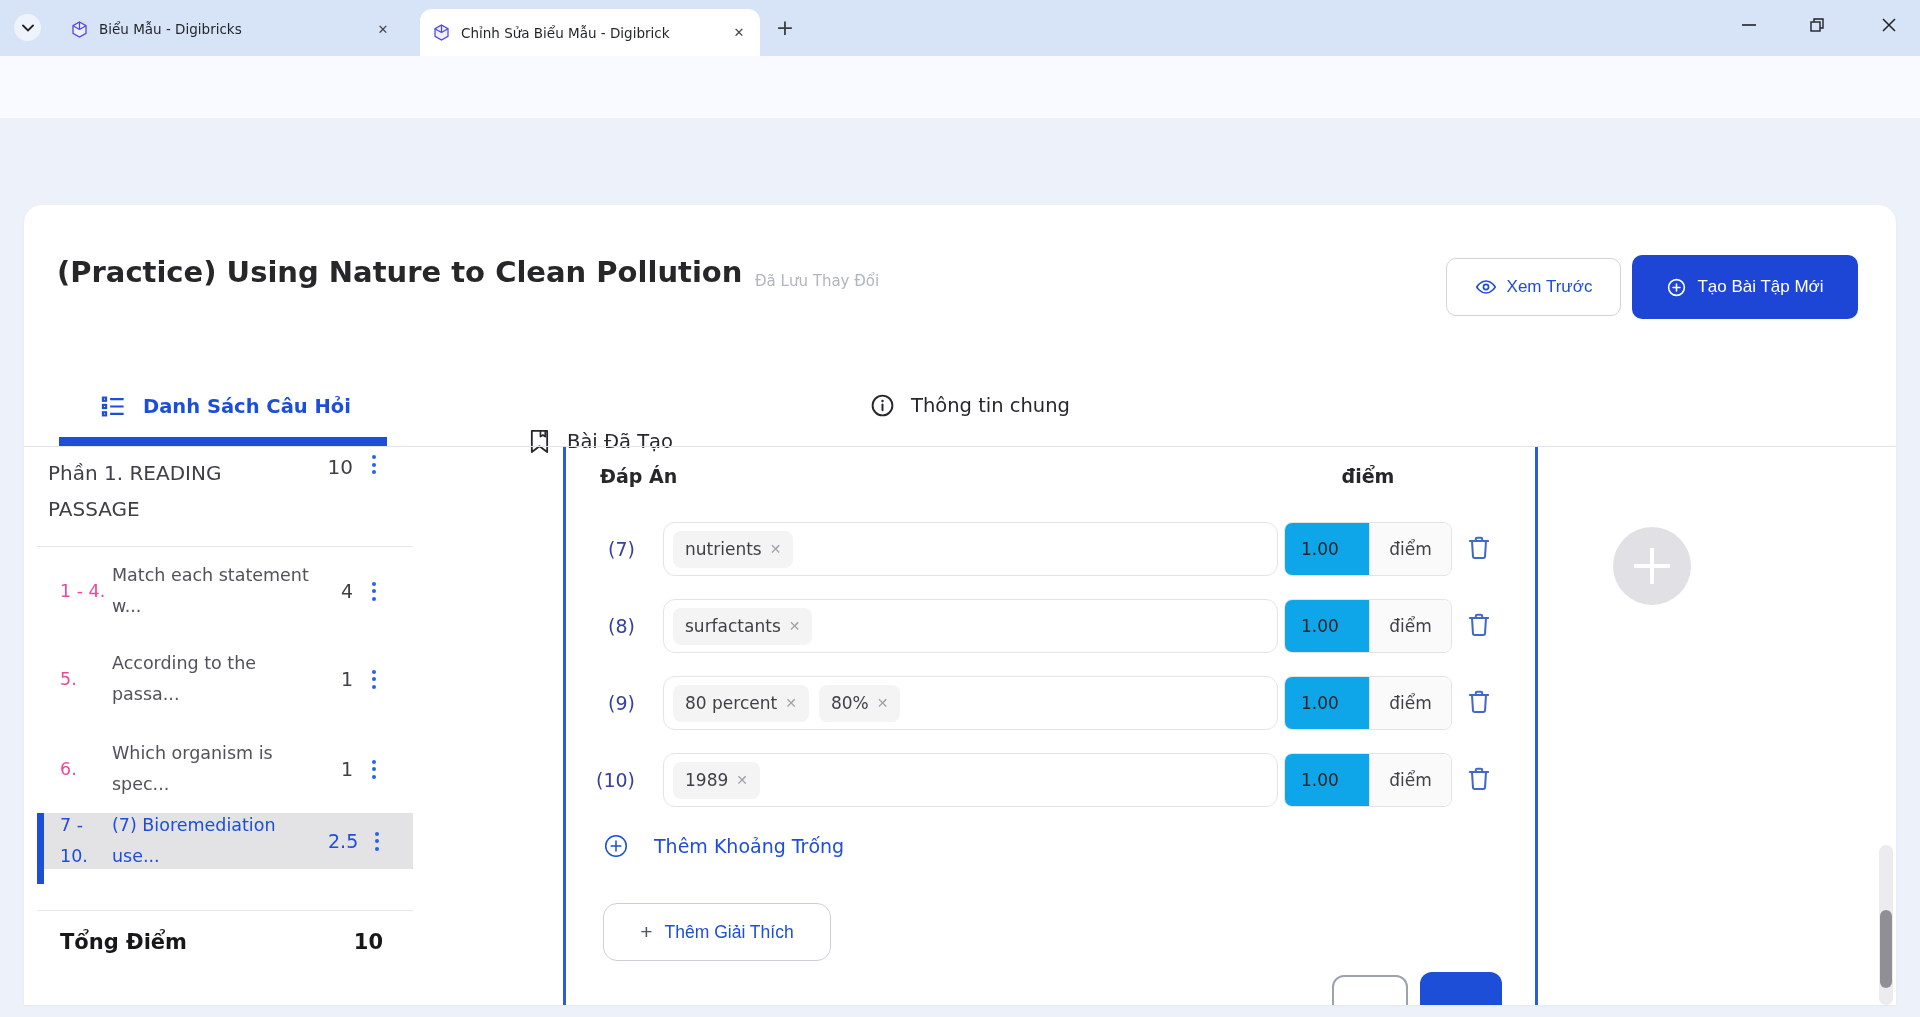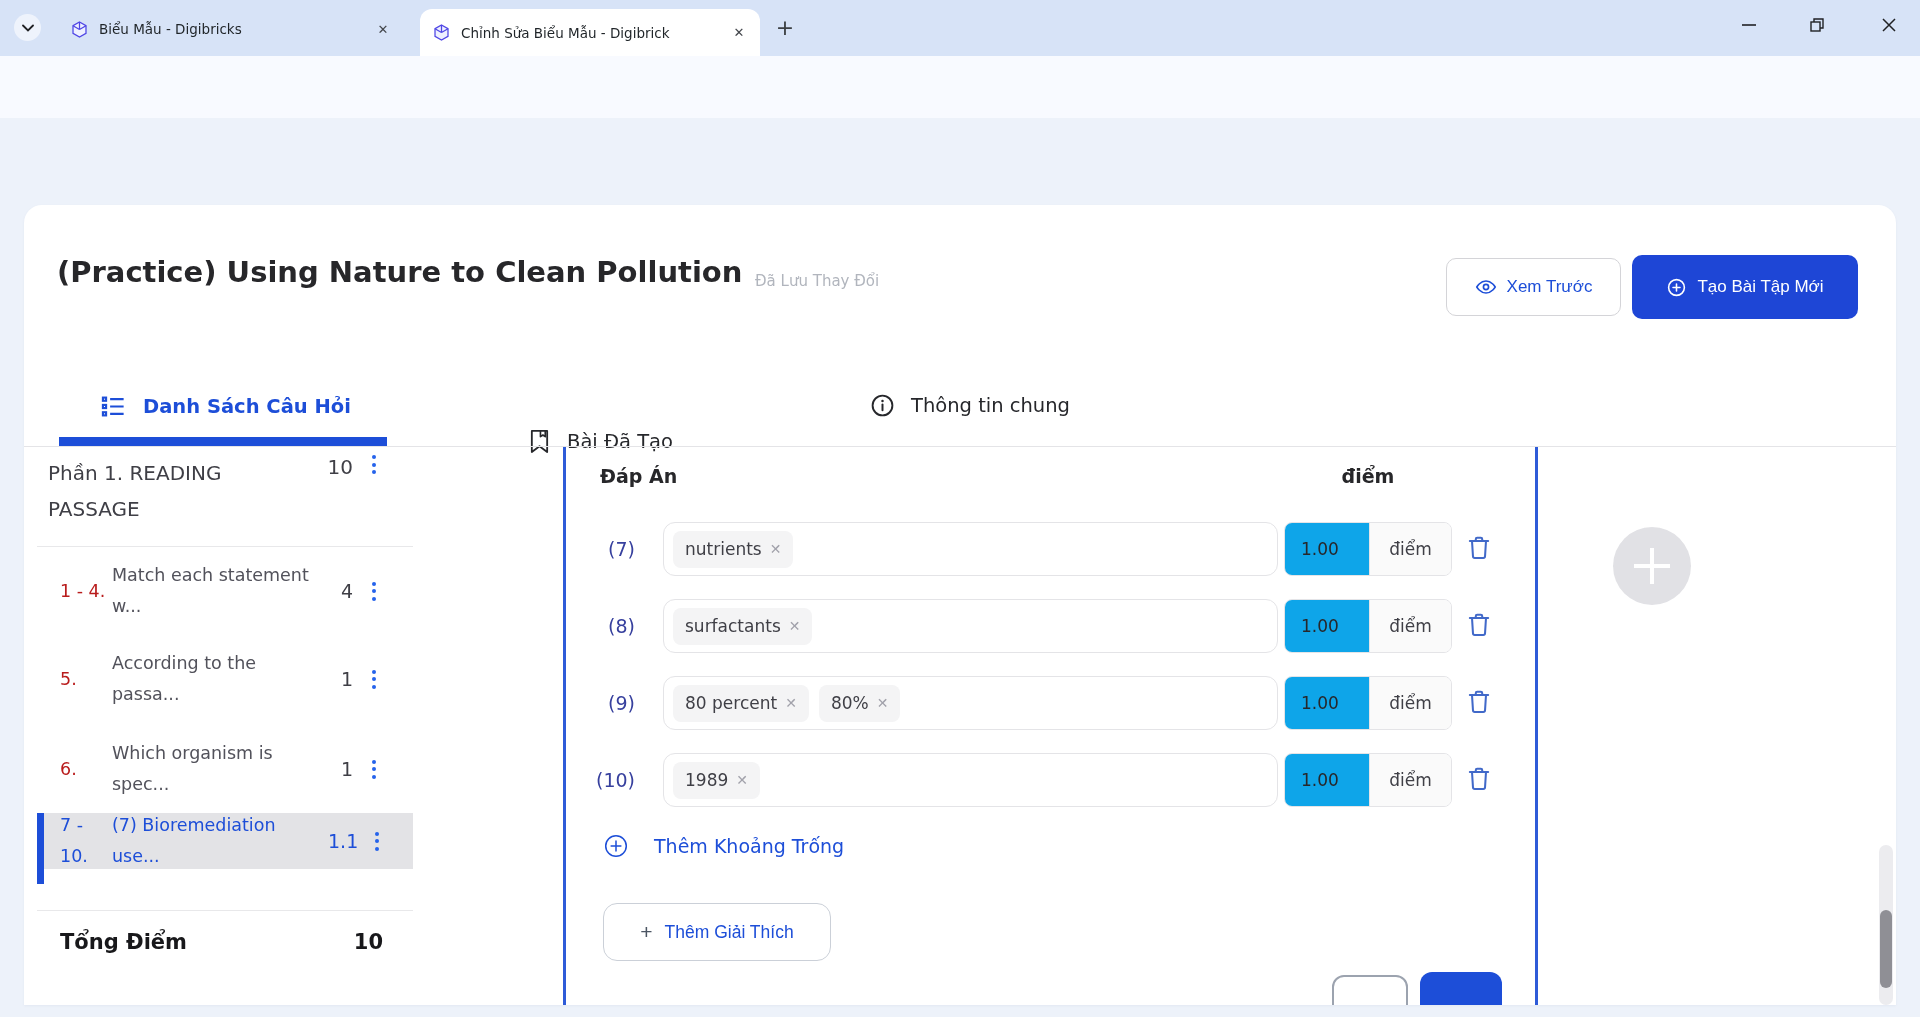--- a/index.html
+++ b/index.html
@@ -45,21 +45,21 @@
 
   
   .nav-tab { position:absolute; top:188px; display:flex; align-items:center; gap:16px; cursor:pointer; }
   .nav-tab .lbl { font-size:19.5px; color:#26272b; font-weight:500; }
   .nav-tab.active .lbl { color:#1d4ed8; font-weight:600; }
   .tab-underline { position:absolute; left:35px; top:232px; width:328px; height:9px; background:#1d4ed8; }
   .tabs-border { position:absolute; left:0; top:241px; width:1872px; height:1px; background:#e4e4e7; }
 
   
   .side-row { position:absolute; left:13px; width:376px; display:flex; align-items:center; padding:0 30px 0 23px; }
-  .side-row .rangecol { width:48px; font-size:17.5px; line-height:31px; color:#b91c1c; flex:none; }
+  .side-row .rangecol { width:48px; font-size:17.5px; line-height:31px; color:#ec4899; flex:none; }
   .side-row .txtcol { width:216px; font-size:17.5px; line-height:31px; color:#52525b; flex:none; margin-left:4px; }
   .side-row .pts { margin-left:auto; font-size:19px; color:#3f3f46; }
   .kebab { width:18px; margin-left:12px; display:flex; flex-direction:column; align-items:center; gap:3.5px; cursor:pointer; }
   .kebab i { width:4px; height:4px; border-radius:2px; background:#2563eb; }
   .section-row { position:absolute; left:13px; width:376px; top:250px; height:90px; display:flex; align-items:flex-start; padding:0 30px 0 11px; }
   .section-row .seclbl { width:252px; font-size:20px; line-height:36px; color:#3f3f46; font-weight:500; flex:none; }
   .section-row .pts { margin-left:auto; font-size:20px; color:#3f3f46; }
   .side-divider { position:absolute; left:13px; width:376px; height:1px; background:#e8e8ea; }
   .selected-item { background:#e3e3e6; }
   .selected-item .rangecol, .selected-item .txtcol, .selected-item .pts { color:#1d4ed8; }
@@ -288,21 +288,21 @@
       <span class="pts">1</span>
       <span class="kebab">
           <i></i>
           <i></i>
           <i></i>
         </span>
     </div>
     <div class="side-row selected-item" style="top:608px;height:56px;">
       <span class="rangecol">7 - 10.</span>
       <span class="txtcol">(7) Bioremediation use...</span>
-      <span class="pts">1.1</span>
+      <span class="pts">2.5</span>
       <span class="kebab">
           <i></i>
           <i></i>
           <i></i>
         </span>
     </div>
     <div class="sel-bar"></div>
     <div class="side-divider" style="top:705px;"></div>
     <div class="total-row">
       <span class="tlbl">Tổng Điểm</span>

